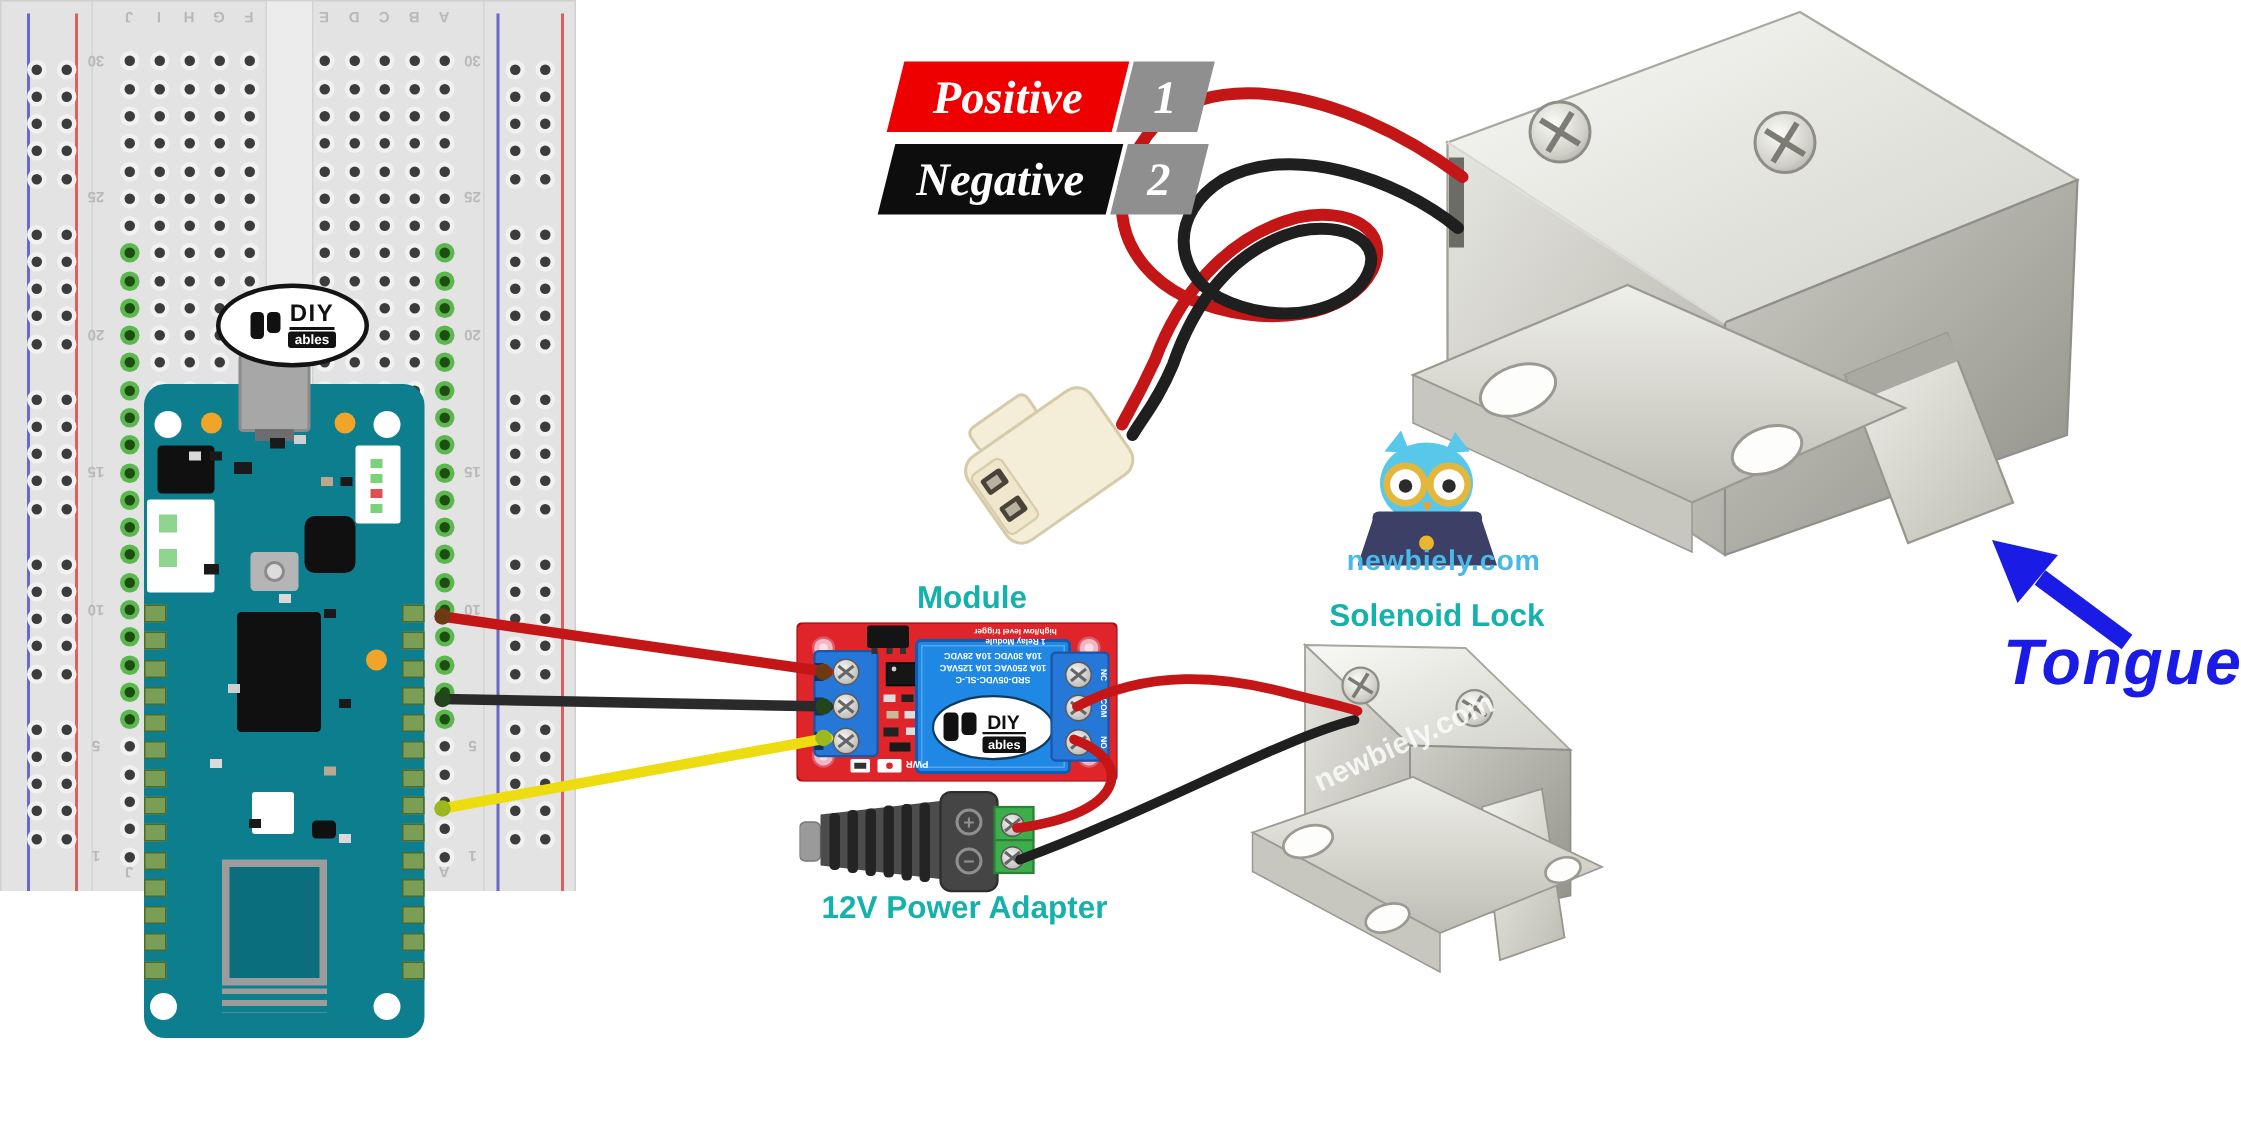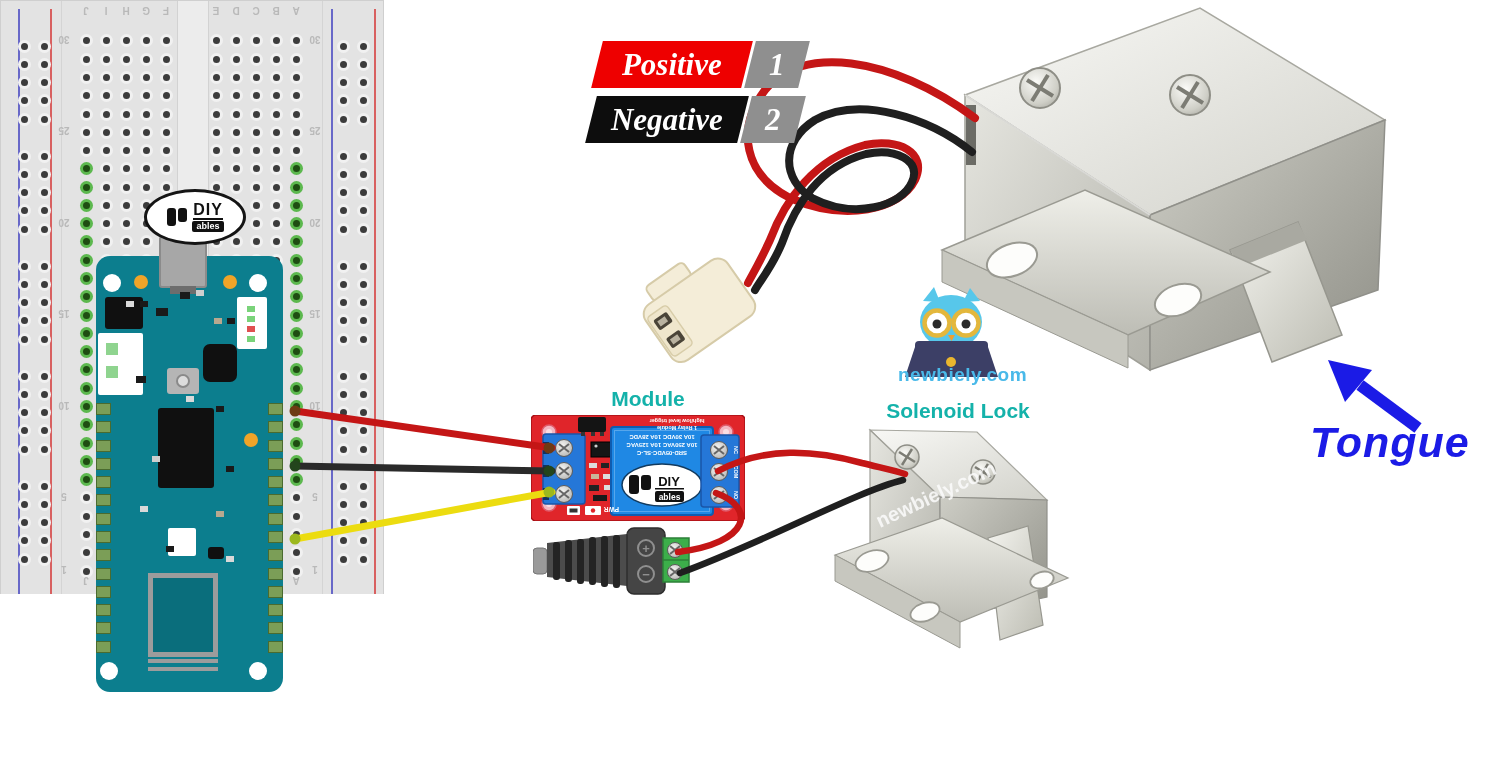--- a/index.html
+++ b/index.html
@@ -826,20 +826,21 @@
     <circle cx="73" cy="39" r="4.5" fill="#2b2b2b"></circle>
     <polygon points="55,50 62,50 58.5,56" fill="#f0a030"></polygon>
     <rect x="22" y="56" width="73" height="10" rx="4" fill="#3c3f66"></rect>
     <polygon points="22,62 95,62 105,92 12,92" fill="#3c3f66"></polygon>
     <circle cx="58" cy="77" r="5" fill="#eab62e"></circle>
   </svg>
   <div id="owl-text">newbiely.com</div>
 
   <div class="comp-label" style="left:568px;top:387px;width:160px">Module</div>
   <div class="comp-label" style="left:868px;top:399px;width:180px">Solenoid Lock</div>
+  <div class="comp-label" style="left:508px;top:594px;width:270px">12V Power Adapter</div>
 
   <svg class="abs" id="wire-layer" width="1494" height="763" viewBox="0 0 1494 763" style="left:0;top:0;z-index:8;pointer-events:none">
     <path d="M295,411 L552,448" fill="none" stroke-width="7" stroke-linecap="round" stroke="#c41616"></path>
     <path d="M295,466 L552,471" fill="none" stroke-width="7" stroke-linecap="round" stroke="#2a2a2a"></path>
     <path d="M295,539 L552,492" fill="none" stroke-width="7" stroke-linecap="round" stroke="#ecdc10"></path>
     <circle cx="295" cy="411" r="5.5" fill="#6e3a14"></circle>
     <circle cx="549" cy="448" r="5.5" fill="#6e3a14"></circle>
     <circle cx="295" cy="466" r="5.5" fill="#23451c"></circle>
     <circle cx="549" cy="471" r="5.5" fill="#23451c"></circle>
     <circle cx="295" cy="539" r="5.5" fill="#9cb81e"></circle>
@@ -859,16 +860,16 @@
     <span>Negative</span>
   </div>
   <div class="badge" id="badge-neg-num" style="left: 746px; top: 96px; width: 54px; background: rgb(143, 143, 143);">
     <span>2</span>
   </div>
 
   <svg class="abs" width="110" height="78" viewBox="0 0 110 78" style="left:1318px;top:356px;z-index:7">
     <line x1="100" y1="72" x2="42" y2="29" stroke="#1b1be6" stroke-width="12"></line>
     <polygon points="10,4 54,14 27,46" fill="#1b1be6"></polygon>
   </svg>
-  <div id="tongue-label" style="color: rgb(27, 27, 230);">Tongue</div>
+  <div id="tongue-label" style="color: rgb(27, 27, 230); text-align: right;">Tongue</div>
 
 
 </div>
 
 </body></html>

